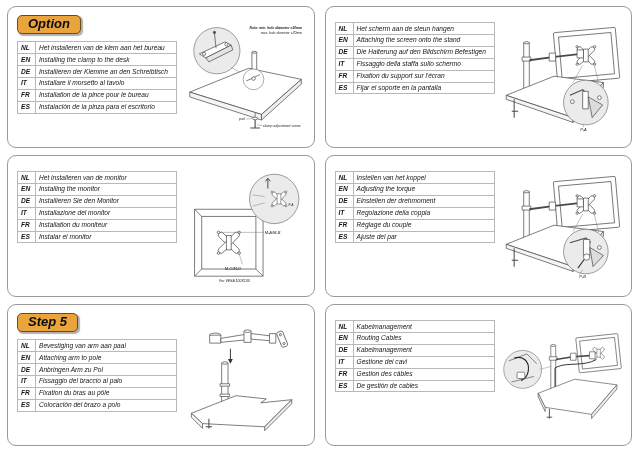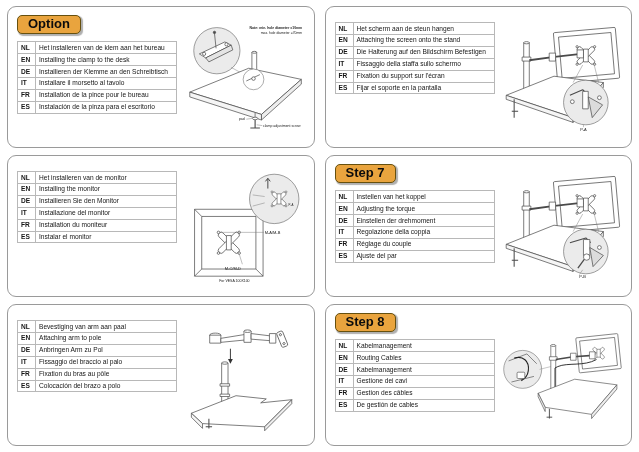--- a/index.html
+++ b/index.html
@@ -1,19 +1,19 @@
 <!DOCTYPE html>
 <html><head>
 <meta charset="utf-8">
 <style>
   html,body{margin:0;padding:0;background:#fff;}
   #page{width:639px;height:452px;background:#fff;box-sizing:border-box;
         padding:6px 7px;display:grid;grid-template-columns:1fr 1fr;
         grid-template-rows:1fr 1fr 1fr;column-gap:10px;row-gap:7px;
-        font-family:"Liberation Sans",sans-serif;}
+        font-family:"Liberation Sans",sans-serif;font-style:italic;}
   .panel{border:1px solid #9a9a9a;border-radius:9px;background:#fff;
          box-sizing:border-box;padding:8px 9px;display:flex;overflow:hidden;}
   .left{width:168px;flex:none;display:flex;flex-direction:column;}
   .badge{display:inline-block;align-self:flex-start;background:#E9A43E;
          border:1.6px solid #66500f;border-radius:5px;padding:0 10px 1px 10px;
          font-size:13px;font-weight:bold;color:#0c0c0c;
          box-shadow:1.5px 1.5px 1px #b0b0b0;line-height:1.25;}
   table.lang{border-collapse:collapse;margin-top:7px;width:160px;}
   table.lang td{border:1px solid #b8b8b8;font-size:6.6px;line-height:1.2;
                 padding:1.5px 3px;color:#161616;white-space:nowrap;}
@@ -268,21 +268,20 @@
           <line class="thin" x1="85" y1="46" x2="100" y2="42"></line>
           <text class="ann" x="130" y="46" font-size="3.6">P-A</text>
         </g>
         <text class="ann" x="62" y="141" font-size="4.4" text-anchor="middle">For VESA 100X100</text>
       </svg>
     </div>
   </div>
 
   <div class="panel">
     <div class="left">
-      <span class="badge">Step 7</span>
       <table class="lang">
         <tbody>
             <tr>
               <td class="code">NL</td>
               <td class="txt">Instellen van het koppel</td>
             </tr>
         <tr>
               <td class="code">EN</td>
               <td class="txt">Adjusting the torque</td>
             </tr>
@@ -352,20 +351,21 @@
           </g>
         </g>
         <line class="thin" x1="100" y1="124" x2="96" y2="130"></line>
         <text class="ann" x="100" y="134" font-size="5" text-anchor="middle">P-B</text>
       </svg>
     </div>
   </div>
 
   <div class="panel">
     <div class="left">
+      <span class="badge">Step 5</span>
       <table class="lang">
         <tbody>
             <tr>
               <td class="code">NL</td>
               <td class="txt">Bevestiging van arm aan paal</td>
             </tr>
         <tr>
               <td class="code">EN</td>
               <td class="txt">Attaching arm to pole</td>
             </tr>
@@ -421,21 +421,20 @@
           <path d="M8,119 L22,132 L22,138 L8,124 Z" fill="#f5f5f5"></path>
           <path d="M134,102 L100,136 L100,141 L134,107 Z" fill="#ededed"></path>
           <path d="M30,126 L30,138 M26,136 L34,136" fill="none" stroke-width="1.3"></path>
         </g>
       </svg>
     </div>
   </div>
 
   <div class="panel">
     <div class="left">
-      <span class="badge">Step 8</span>
       <table class="lang">
         <tbody>
             <tr>
               <td class="code">NL</td>
               <td class="txt">Kabelmanagement</td>
             </tr>
         <tr>
               <td class="code">EN</td>
               <td class="txt">Routing Cables</td>
             </tr>

